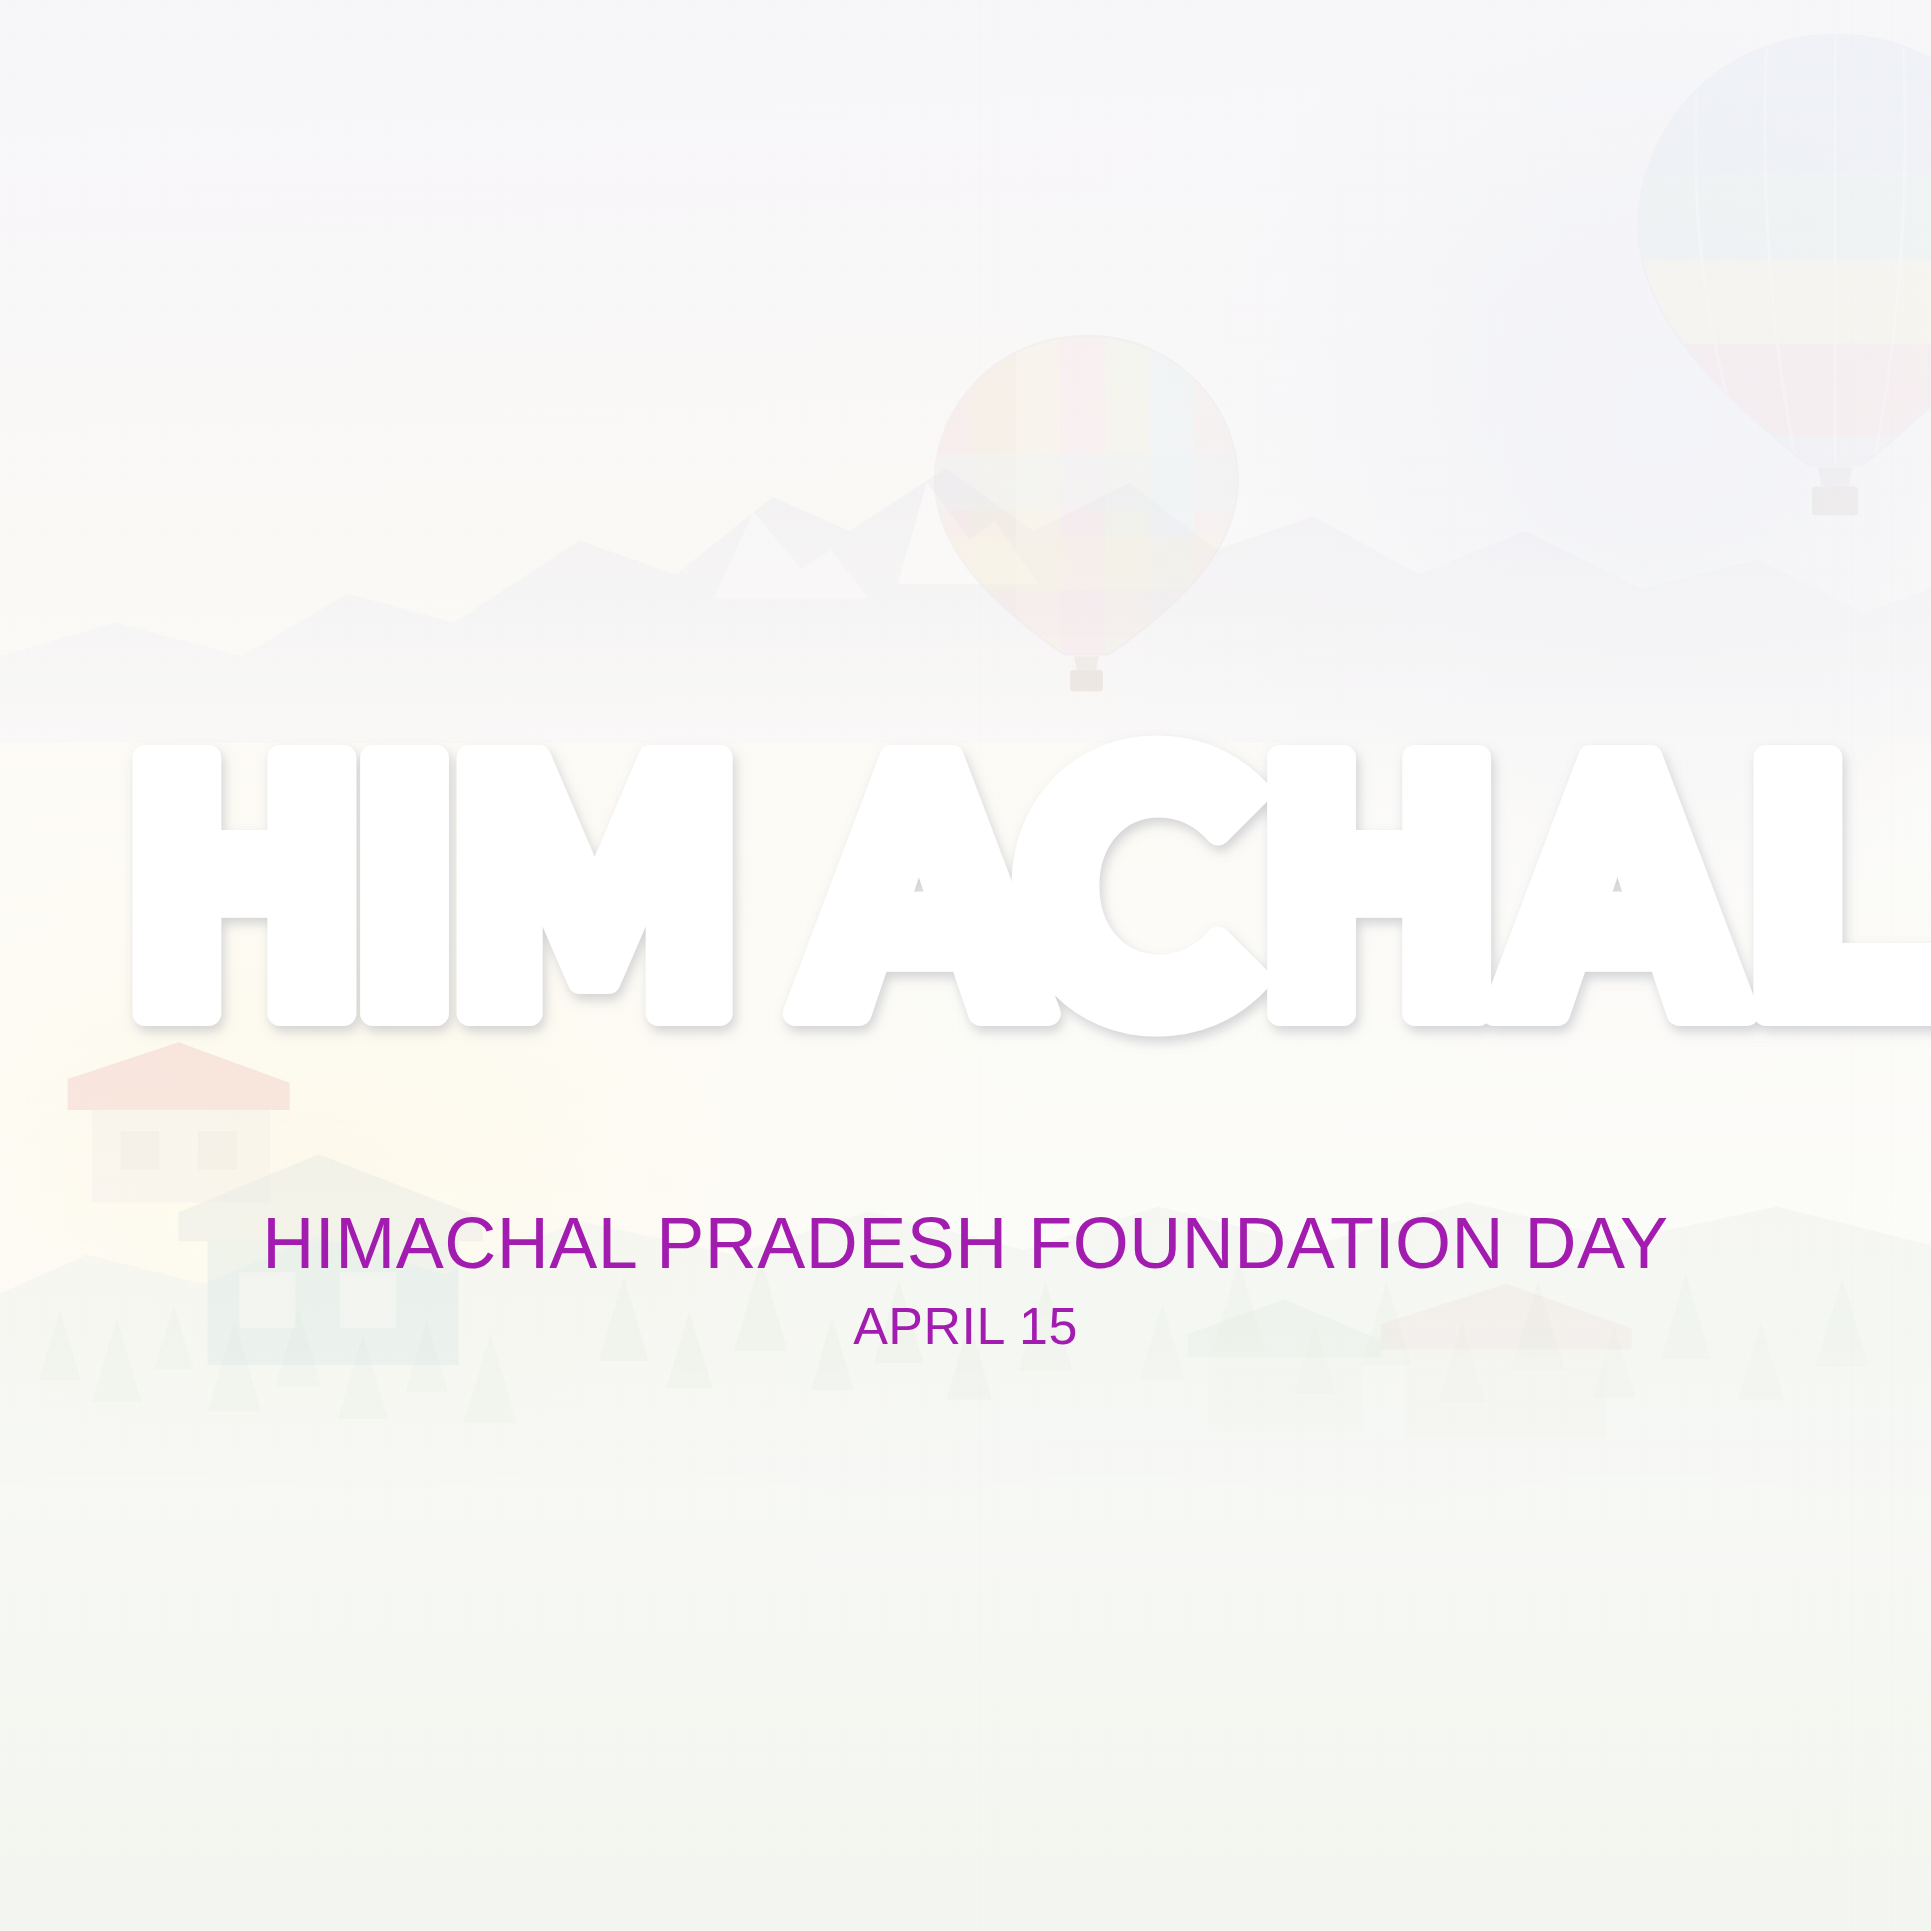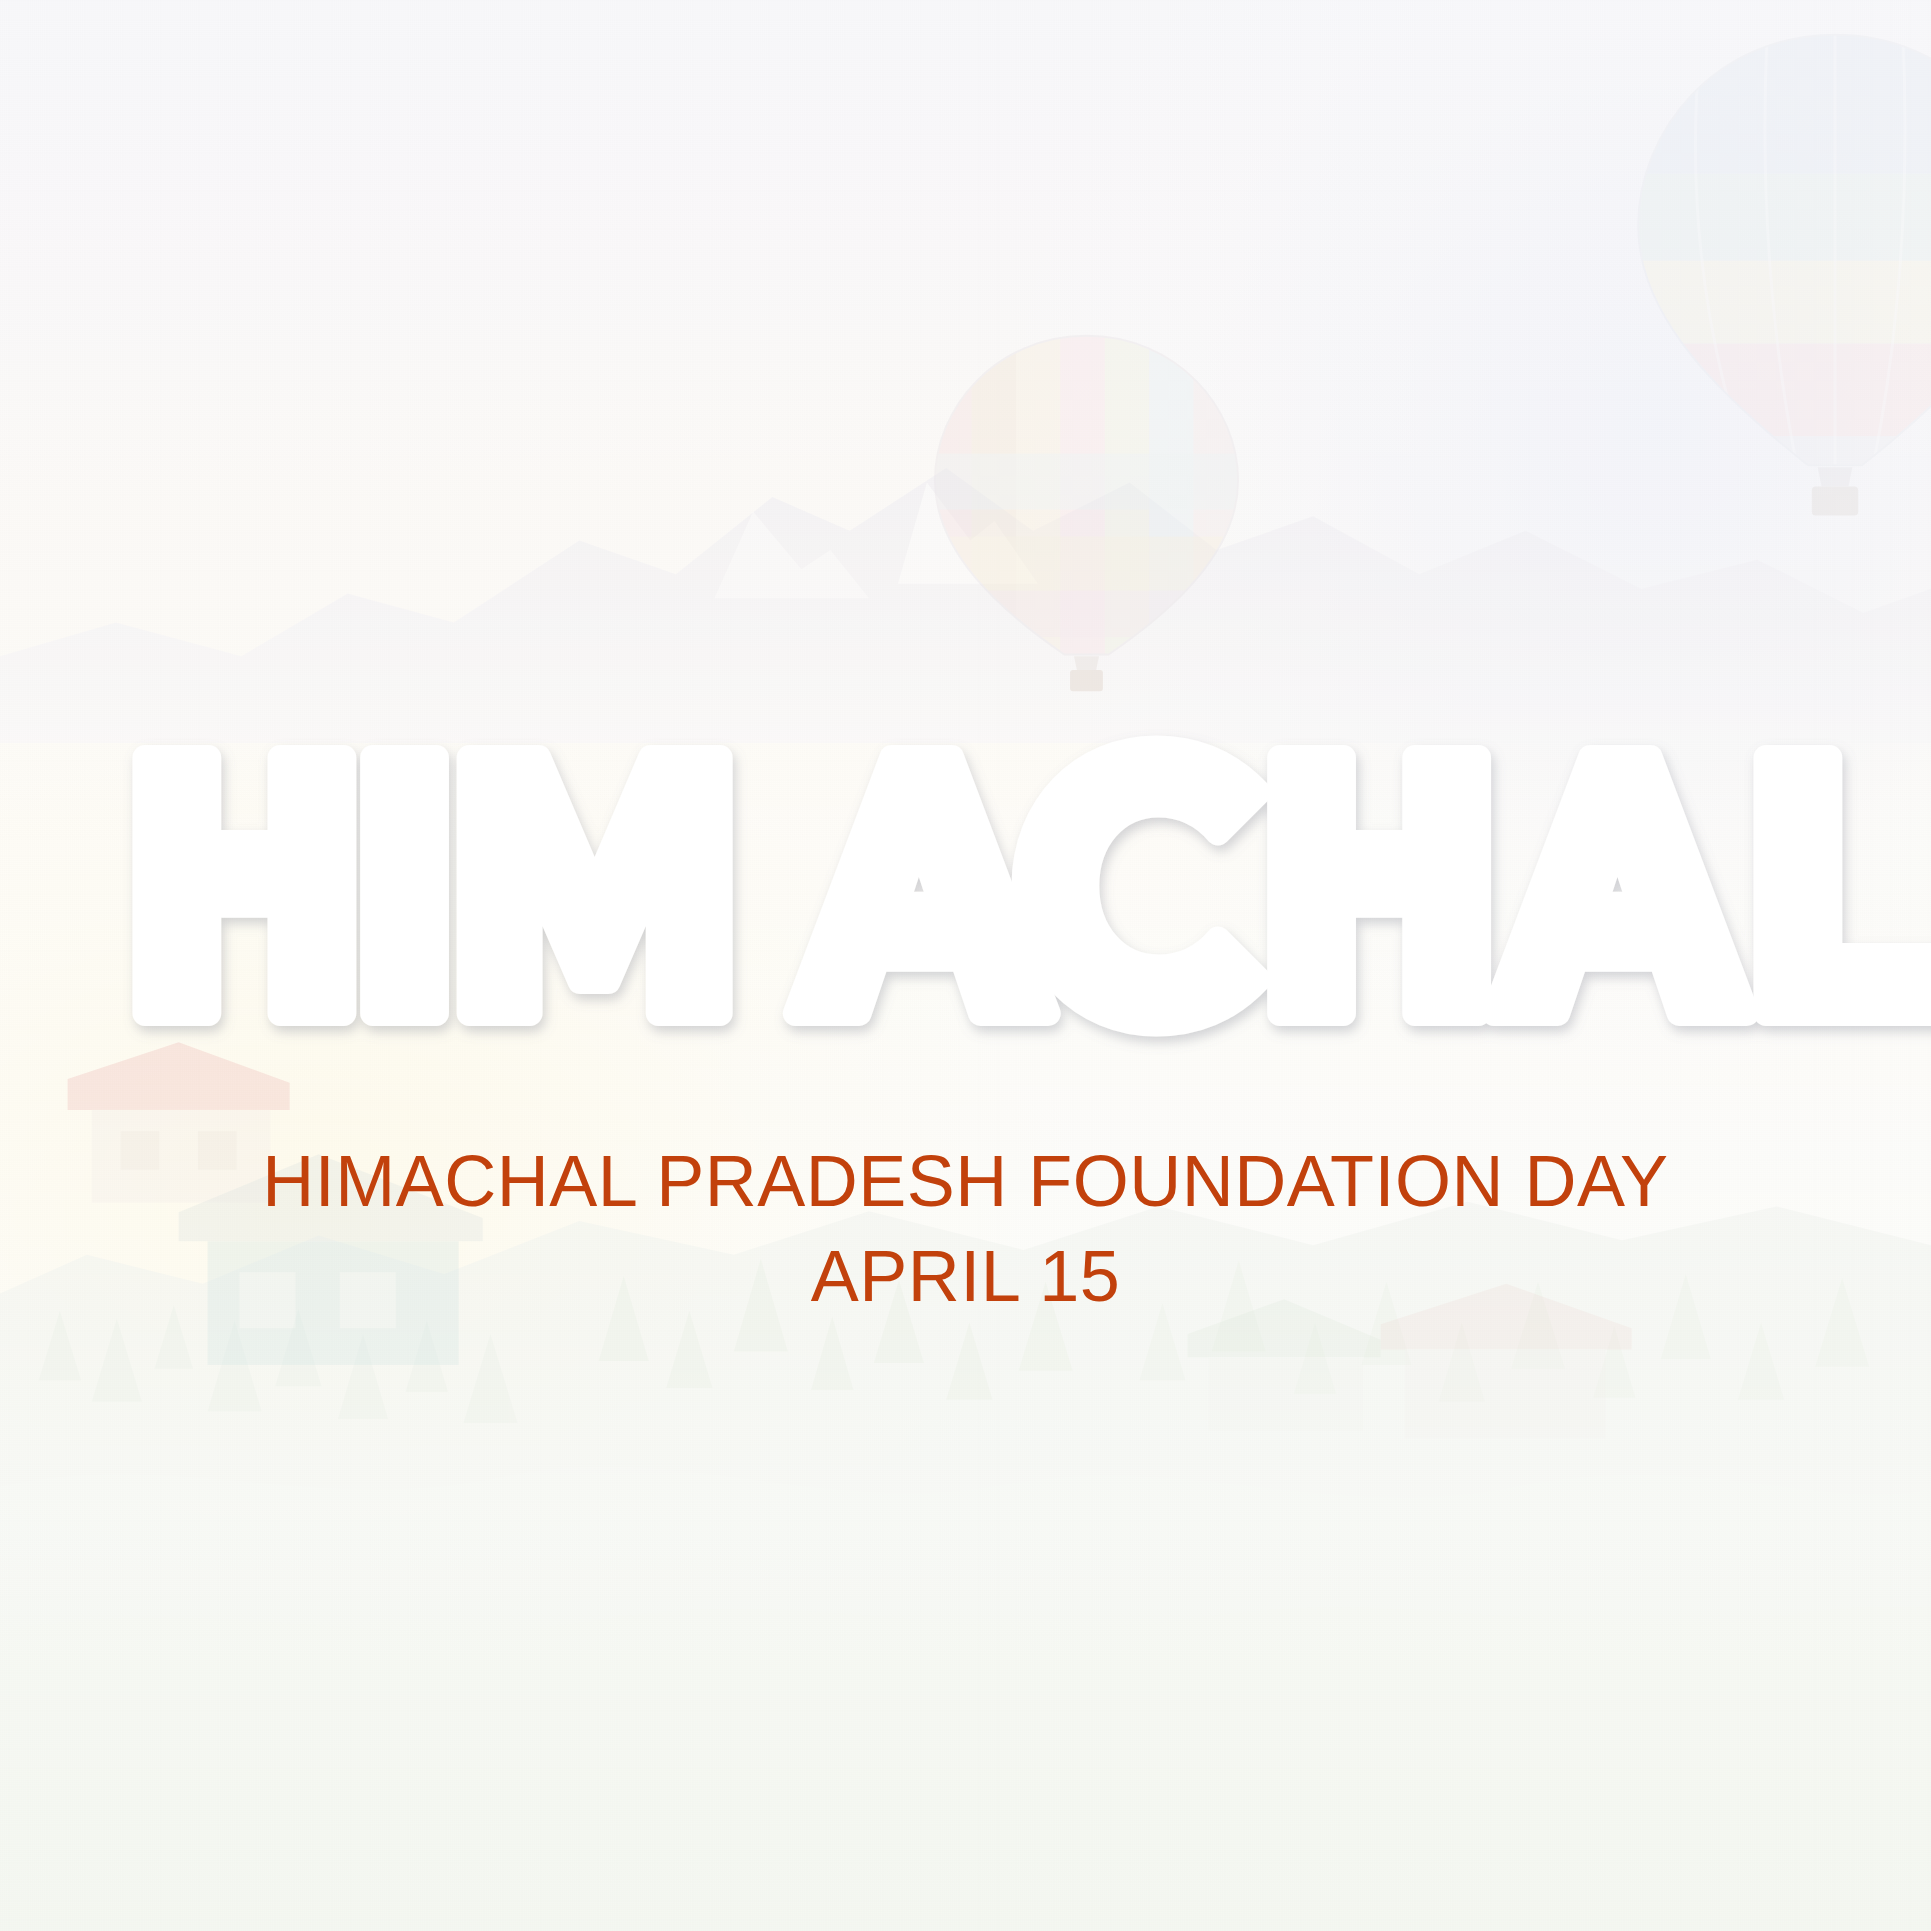--- a/index.html
+++ b/index.html
@@ -81,33 +81,33 @@
   #wordmark{
     position:absolute;
     left:135px;top:748px;
     width:1670px;height:275px;
   }
   #wordmark svg{display:block;width:100%;height:100%;overflow:visible;}
 
   
   #subtitle-block{
     position:absolute;
-    left:0;right:0;top:1137px;
+    left:0;right:0;top:1199px;
     text-align:center;
-    color:#c2410c;
+    color:#a21caf;
   }
   .sub-line{
     font-family:"Liberation Sans", sans-serif;
     font-weight:400;
     letter-spacing:0.5px;
     line-height:1.24;
     white-space:nowrap;
   }
   #subtitle-main{ font-size:72px; }
-  #subtitle-date{ font-size:72px; margin-top:5.8px; }
+  #subtitle-date{ font-size:52px; margin-top:5.8px; }
 </style>
 </head>
 <body>
 
 <div id="poster">
 
   <div class="bg-layer bg-sky"></div>
   <div class="bg-layer bg-sunglow"></div>
   <div class="bg-layer bg-coolhaze"></div>
 

